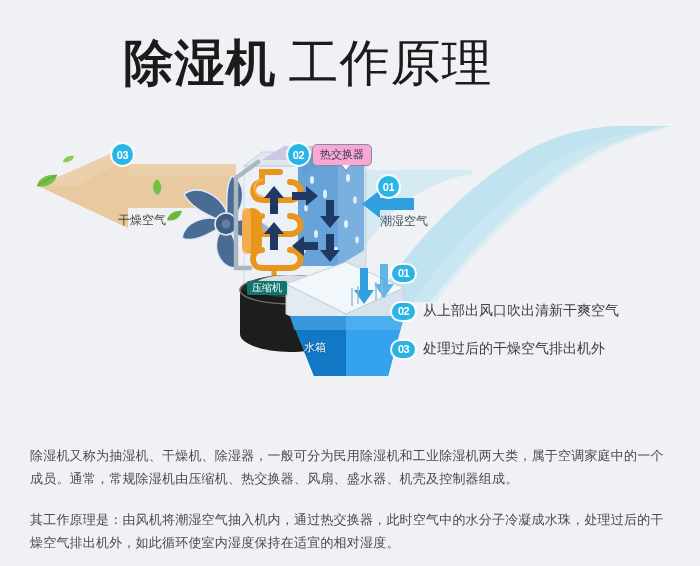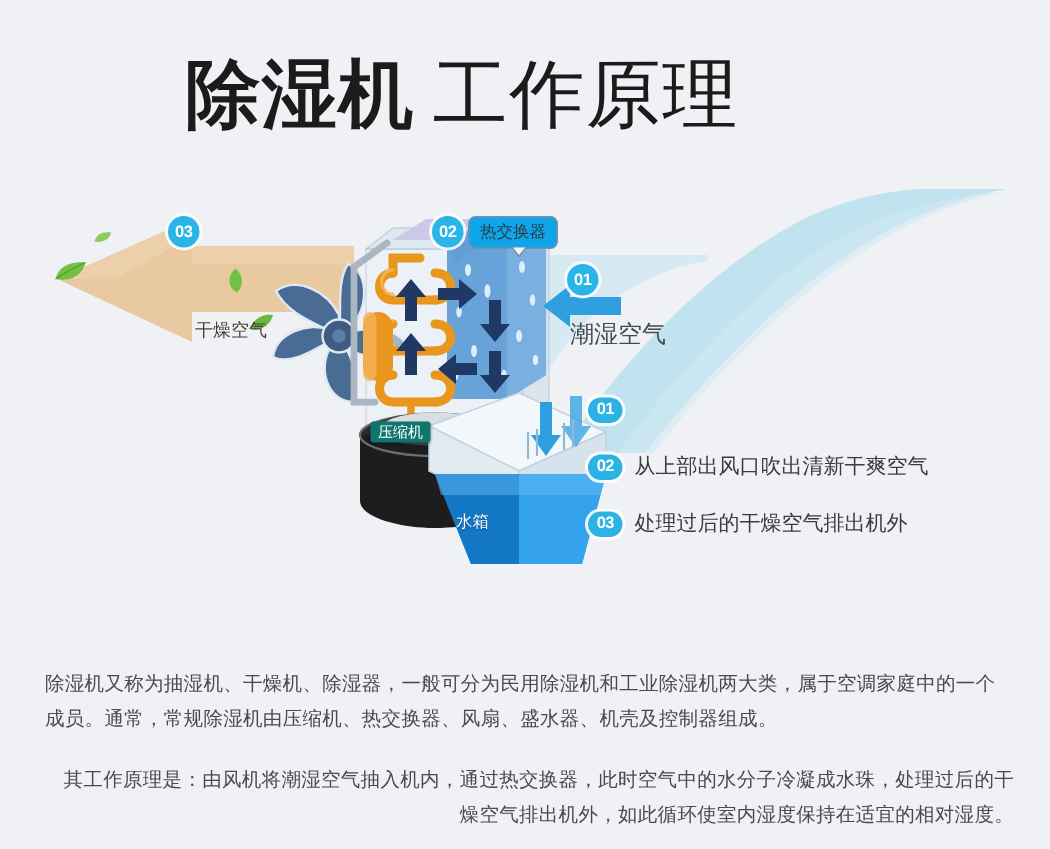--- a/index.html
+++ b/index.html
@@ -46,27 +46,27 @@
   .leaf{ position:absolute; }
 
   
   .fan{ position:absolute; left:172px; top:52px; width:108px; height:108px; }
 
   
   .machine{ position:absolute; left:228px; top:20px; width:190px; height:250px; }
 
   
   .lbl{ position:absolute; font-size:11px; color:#3d3d3d; white-space:nowrap; }
-  .lbl-dry{ left:118px; top:94px; font-size:12px; color:#4a4038;margin-left:12px; }
-  .lbl-humid{ left:380px; top:95px; font-size:16px; color:#3d4d57; }
+  .lbl-dry{ left:118px; top:94px; font-size:12px; color:#4a4038; }
+  .lbl-humid{ left:380px; top:95px; font-size:12px; color:#3d4d57; }
 
   .bubble{
     position:absolute; left:312px; top:26px;
     border:1.5px solid #7b8fa8; border-radius:5px;
-    background:#0ea5e9; padding:2px 7px 3px 7px;
+    background:#f9a8d4; padding:2px 7px 3px 7px;
     font-size:11px; color:#2f3b47; white-space:nowrap;
   }
   .bubble:after{
     content:""; position:absolute; left:28px; bottom:-7px;
     width:0;height:0; border-left:5px solid transparent;
     border-right:5px solid transparent; border-top:7px solid #7b8fa8;
   }
   .bubble:before{
     content:""; position:absolute; left:29px; bottom:-5px; z-index:2;
     width:0;height:0; border-left:4px solid transparent;
@@ -109,21 +109,21 @@
     box-shadow:0 0 0 2px rgba(255,255,255,.9);
   }
   .step-text{ font-size:14px; color:#3c3c3c; white-space:nowrap; }
 
   
   .body-copy{ position:absolute; left:30px; top:424px; width:646px;margin-top:20px; }
   .para{
     font-size:13px; line-height:23px; color:#4a4a4a;
     letter-spacing:.2px;
   }
-  .para + .para{ margin-top:18px;text-align:right; }
+  .para + .para{ margin-top:18px; }
 </style>
 </head>
 <body>
 
 <div class="title-wrap">
   <span class="title-a">除湿机</span><span class="title-b">工作原理</span>
 </div>
 
 <div class="stage">
 

